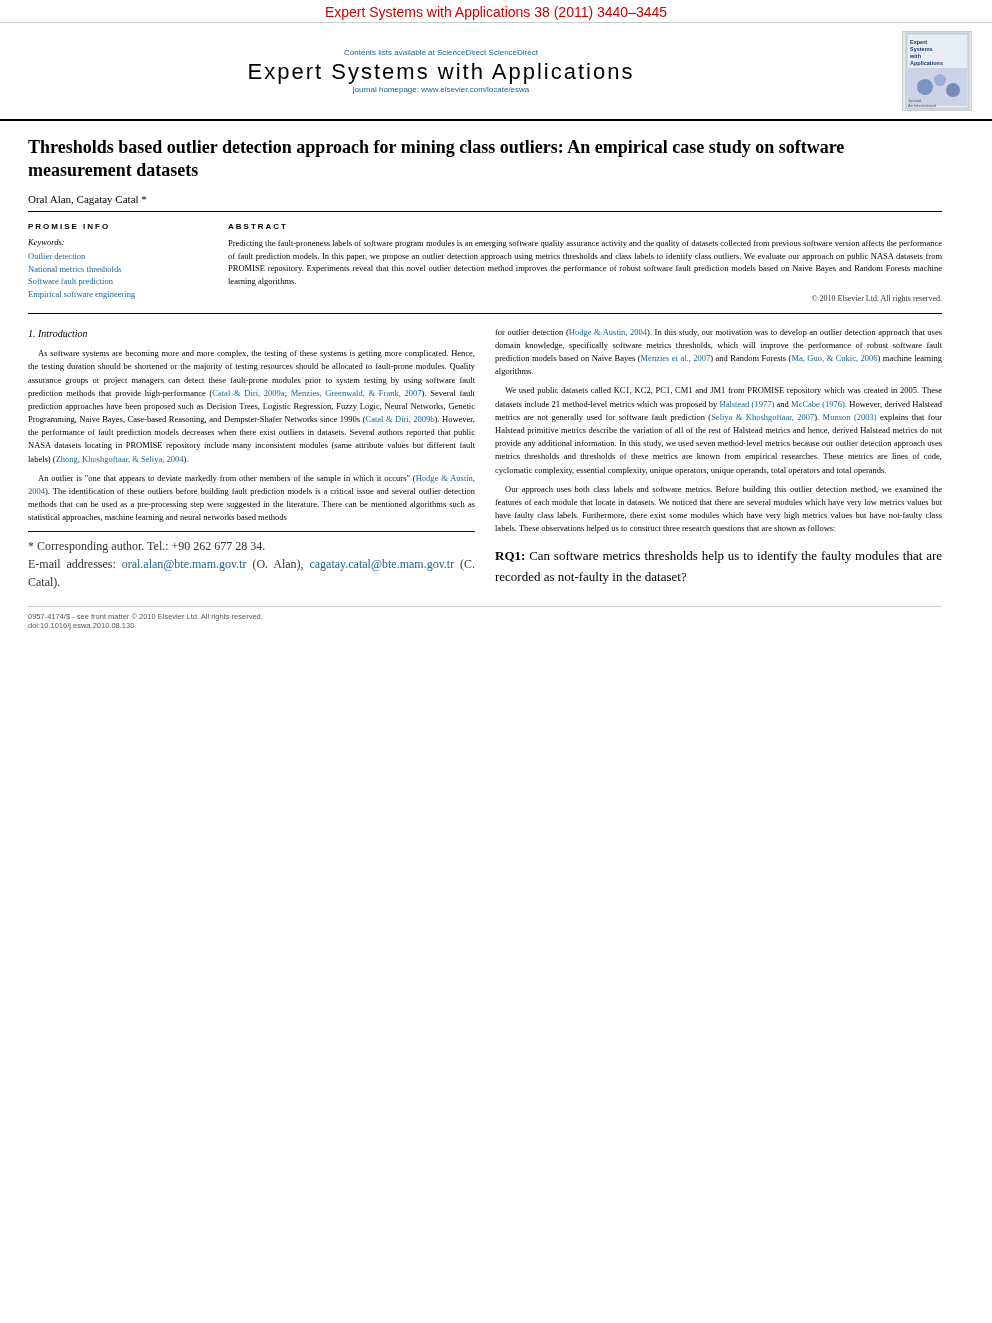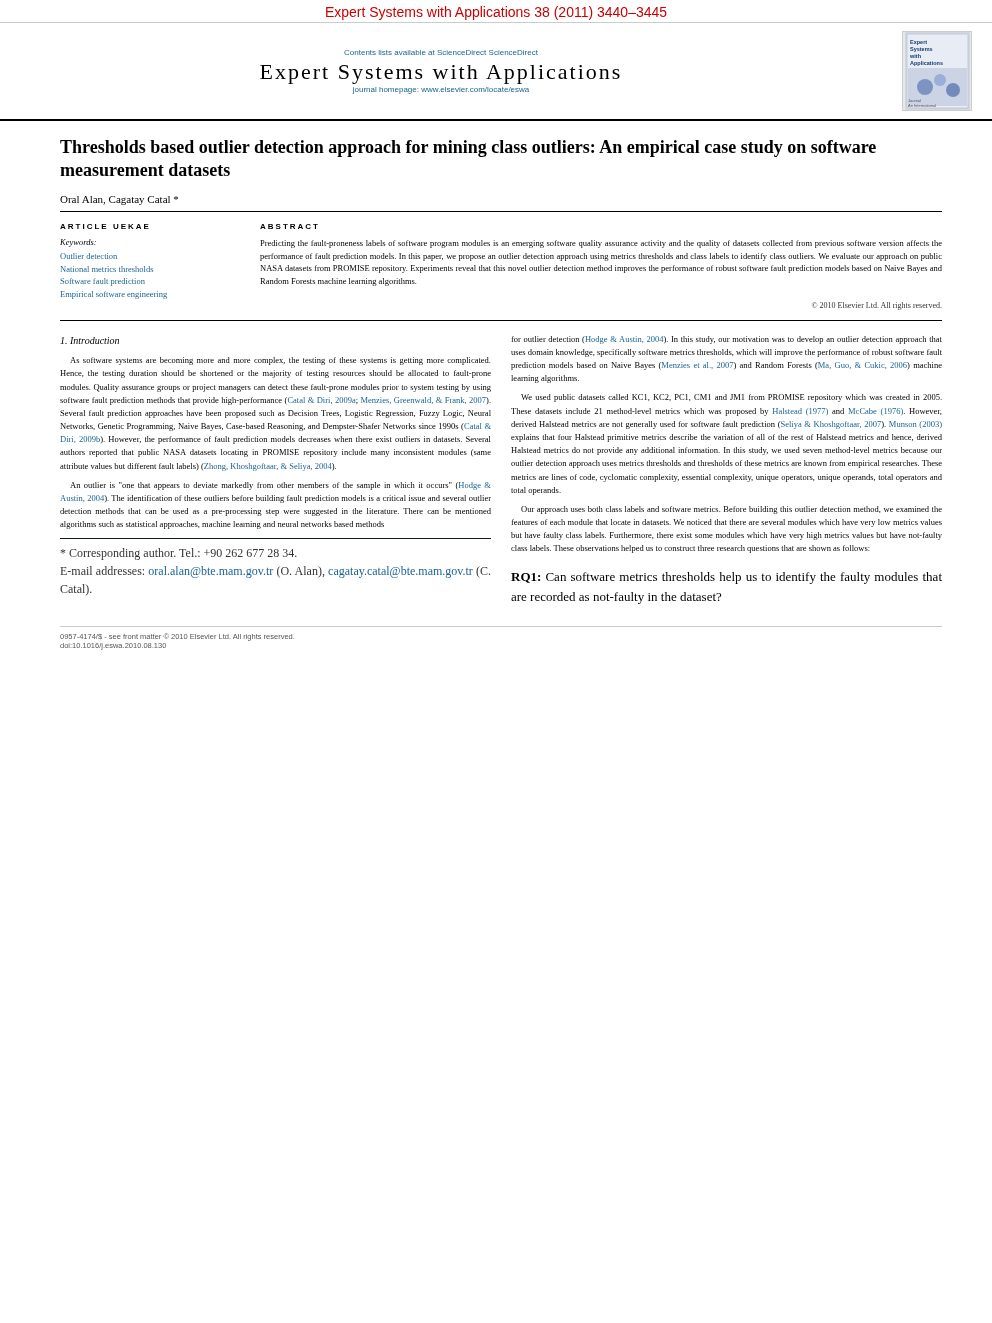--- a/index.html
+++ b/index.html
@@ -45,21 +45,21 @@
       flex: 1;
       text-align: center;
     }
     .journal-header-right {
       width: 100px;
       display: flex;
       justify-content: flex-end;
     }
     .journal-title-main {
       font-size: 22px;
-      font-family: Liberation Serif, serif;
+      font-family: Liberation Sans, sans-serif;
       letter-spacing: 2px;
       color: #000;
       font-weight: normal;
     }
     .journal-homepage {
       font-size: 8px;
       color: #555;
       font-family: Liberation Sans, sans-serif;
     }
     .journal-homepage span {
@@ -89,21 +89,21 @@
       font-size: 6px;
       font-family: Arial, sans-serif;
       color: #333;
       text-align: center;
       position: relative;
       overflow: hidden;
     }
 
     
     .article-content {
-      padding: 15px 50px 20px 60px;
+      padding: 15px 50px 20px 28px;
     }
 
     .article-title {
       font-size: 18px;
       font-weight: bold;
       font-family: 'Times New Roman', Times, serif;
       margin-bottom: 10px;
       line-height: 1.3;
       color: #000;
     }
@@ -161,21 +161,21 @@
 
     .abstract-text {
       font-size: 8.5px;
       line-height: 1.5;
       text-align: justify;
     }
 
     .copyright-line {
       font-size: 8px;
       text-align: right;
-      margin-top: 13px;
+      margin-top: 6px;
       color: #333;
     }
 
     
     .body-columns {
       display: flex;
       gap: 20px;
       margin-top: 10px;
     }
     .body-col {
@@ -288,21 +288,21 @@
   <h1 class="article-title">Thresholds based outlier detection approach for mining class outliers: An empirical case study on software measurement datasets</h1>
 
   <div class="article-authors">
     <span>Oral Alan, Cagatay Catal *</span>
   </div>
 
 
   <div class="article-info-row">
 
     <div class="article-info-left">
-      <div class="section-label">ARTICLE UEKAE</div>
+      <div class="section-label">PROMISE INFO</div>
       <div class="keywords-label">Keywords:</div>
       <div class="keyword-item">Outlier detection</div>
       <div class="keyword-item">National metrics thresholds</div>
       <div class="keyword-item">Software fault prediction</div>
       <div class="keyword-item">Empirical software engineering</div>
     </div>
 
     <div class="article-info-right">
       <div class="section-label">ABSTRACT</div>
       <div class="abstract-text">Predicting the fault-proneness labels of software program modules is an emerging software quality assurance activity and the quality of datasets collected from previous software version affects the performance of fault prediction models. In this paper, we propose an outlier detection approach using metrics thresholds and class labels to identify class outliers. We evaluate our approach on public NASA datasets from PROMISE repository. Experiments reveal that this novel outlier detection method improves the performance of robust software fault prediction models based on Naive Bayes and Random Forests machine learning algorithms.</div>

